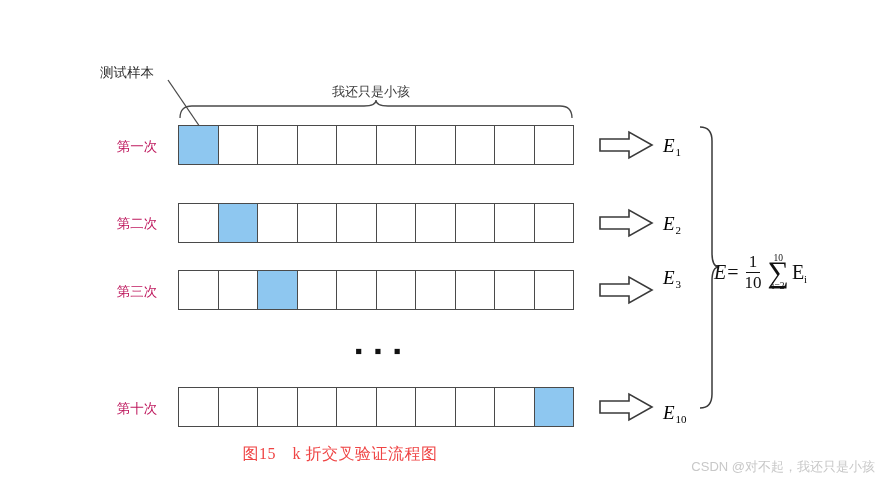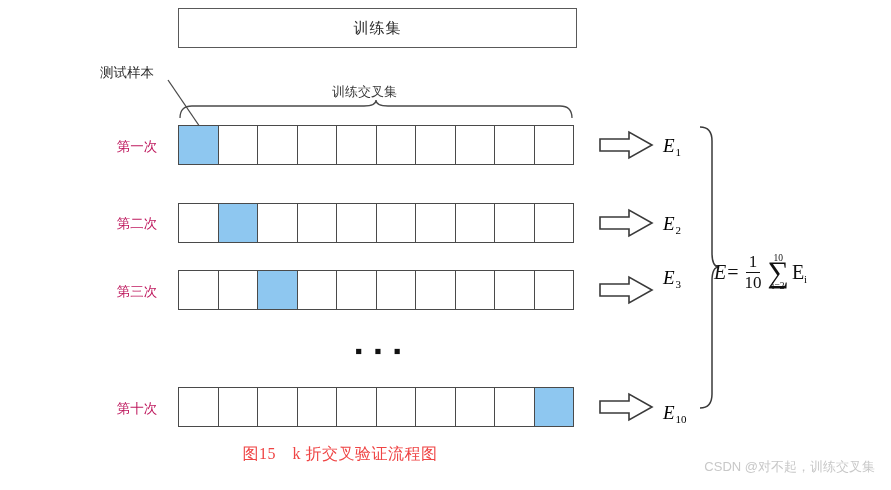--- a/index.html
+++ b/index.html
@@ -229,31 +229,28 @@
     white-space: nowrap;
   }
 
   svg { display: block; overflow: visible; }
 </style>
 </head>
 <body>
 
 <div id="stage">
 
-  <div class="titlebox">
-    <span class="titlebox-label">训练集</span>
-  </div>
 
   <div class="callout-label">测试样本</div>
 
   <svg style="position:absolute;left:0;top:0;width:891px;height:490px;pointer-events:none;">
     <line x1="168" y1="80" x2="200" y2="127" stroke="#4a4a4a" stroke-width="1.3"></line>
   </svg>
 
-  <div class="brace-label">训练交叉集</div>
+  <div class="brace-label">我还只是小孩</div>
 
   <svg style="position:absolute;left:178px;top:100px;width:396px;height:20px;" viewBox="0 0 396 20">
     <path d="M 2 18 Q 2 6 14 6 L 186 6 Q 198 6 198 0 Q 198 6 210 6 L 382 6 Q 394 6 394 18" fill="none" stroke="#4a4a4a" stroke-width="1.3"></path>
   </svg>
 
   <div class="row-label" style="top:138px">第一次</div>
   <div class="strip" style="top:125px">
     <div class="cell test"></div>
     <div class="cell"></div>
     <div class="cell"></div>
@@ -350,15 +347,15 @@
       <span class="sig">∑</span>
       <span class="lim bot">i=2</span>
     </span>
     <span class="term">
       <span>E</span><sub>i</sub>
     </span>
   </div>
 
   <div class="caption">图15　k 折交叉验证流程图</div>
 
-  <div class="watermark">CSDN @对不起，训练交叉集</div>
+  <div class="watermark">CSDN @对不起，我还只是小孩</div>
 
 </div>
 
 </body></html>

